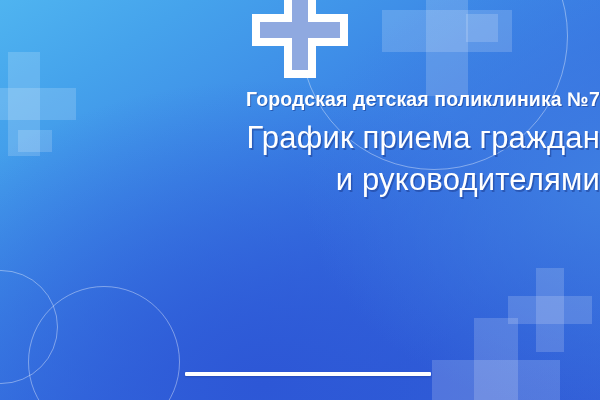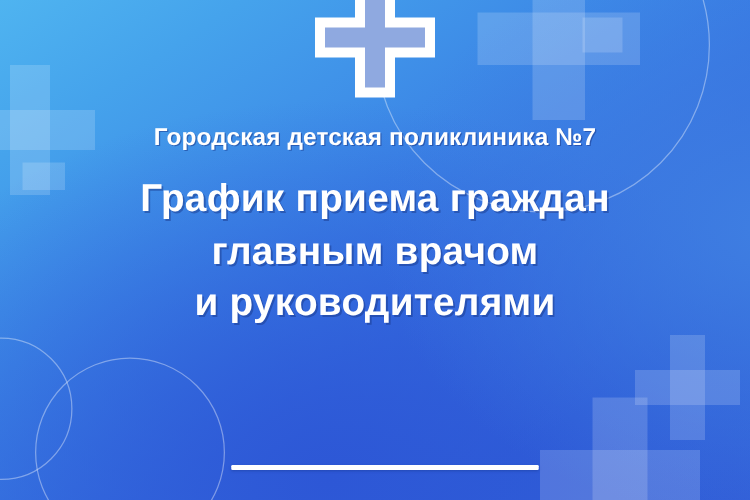--- a/index.html
+++ b/index.html
@@ -46,41 +46,41 @@
   }
   #cross-main .inner-h { left: 8px; top: 40px; width: 80px; height: 16px; }
   #cross-main .inner-v { left: 40px; top: 8px; width: 16px; height: 80px; }
 
   
   .faint .bar-h, .faint .bar-v { background: rgba(255,255,255,0.17); }
 
   .title-block {
     position: absolute;
     left: 0; right: 0;
-    top: 98px;
-    text-align: center;
+    top: 87px;
+    text-align: right;
     z-index: 5;
   }
   .org-line {
     font-size: 19.5px;
     font-weight: bold;
     color: #ffffff;
     letter-spacing: 0.1px;
     line-height: 1.25;
     text-shadow: 1px 1px 0 rgba(26,58,140,0.55);
     margin: 0 0 6px 0;
   }
   .headline {
     font-size: 31px;
-    font-weight: bold;
+    font-weight: normal;
     color: #ffffff;
     line-height: 1.34;
     letter-spacing: 0.2px;
     text-shadow: 1.5px 1.5px 0 rgba(26,58,140,0.5);
-    margin: 16px;
+    margin: 0;
   }
   .headline .ln { display: block; }
 
   #rule {
     position: absolute;
     left: 185px;
     top: 372px;
     width: 246px;
     height: 4px;
     background: #ffffff;
@@ -128,20 +128,19 @@
     <span class="outer-h"></span>
     <span class="outer-v"></span>
     <span class="inner-h"></span>
     <span class="inner-v"></span>
   </div>
 
   <div class="title-block">
     <p class="org-line">Городская детская  поликлиника №7</p>
     <h1 class="headline">
       <span class="ln">График приема граждан</span>
-      <span class="ln">главным врачом</span>
       <span class="ln">и руководителями</span>
     </h1>
   </div>
 
   <div id="rule"></div>
 
 </div>
 
 </body></html>

